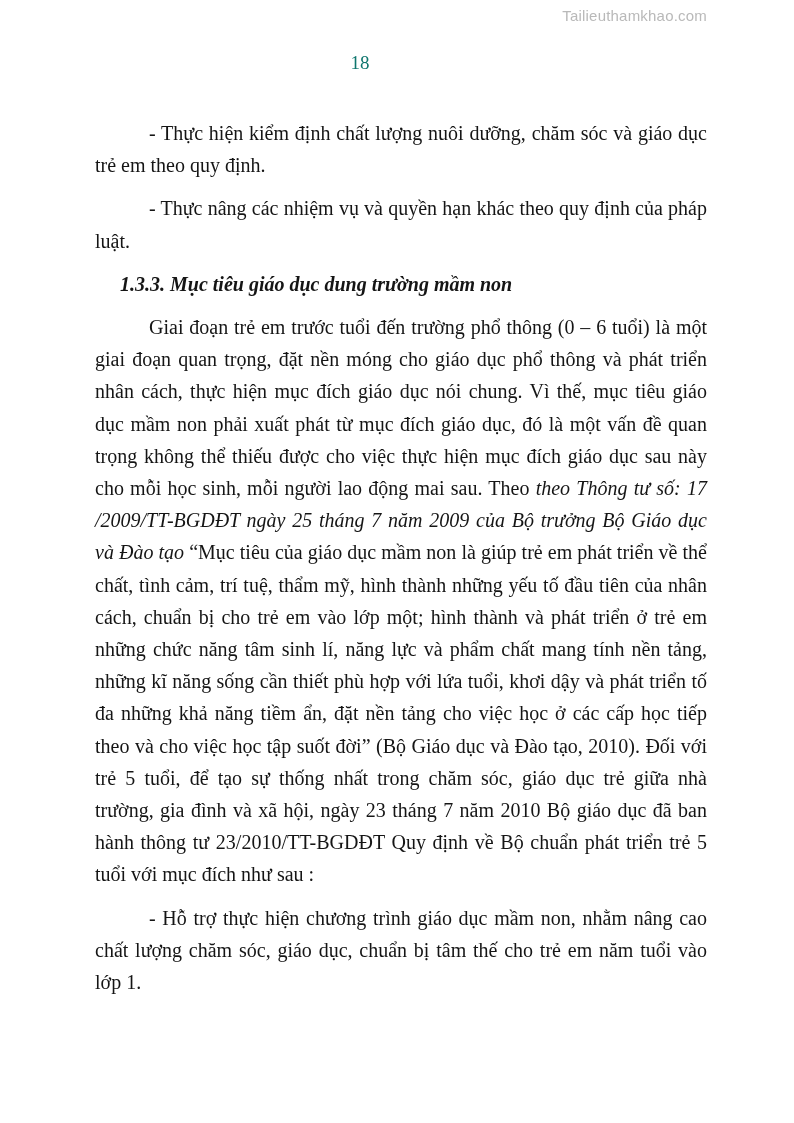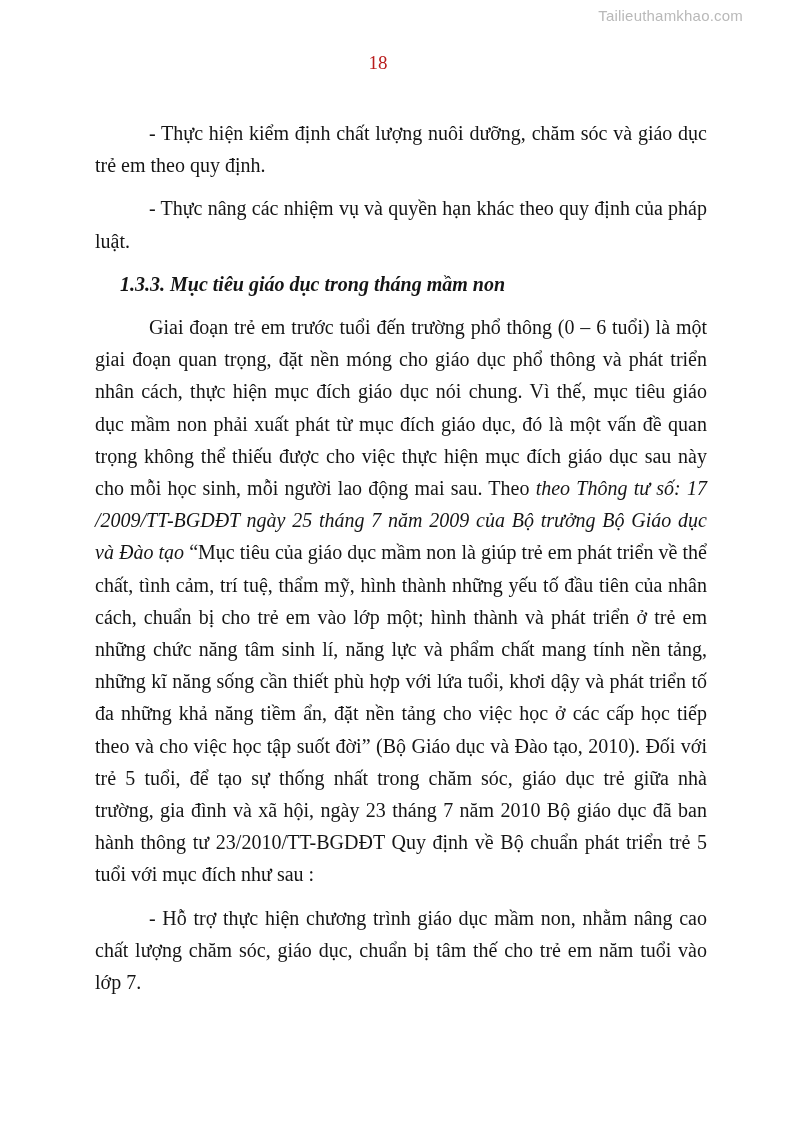--- a/index.html
+++ b/index.html
@@ -8,40 +8,39 @@
     background: #ffffff;
   }
   .page {
     position: relative;
     width: 720px;
     height: 1123px;
     background: #ffffff;
     overflow: hidden;
     font-family: "Liberation Serif", "DejaVu Serif", serif;
     color: #151515;
-    padding-left: 36px;
   }
   .watermark {
     position: absolute;
     top: 7px;
     right: 13px;
     font-family: "Liberation Sans", "DejaVu Sans", sans-serif;
     font-size: 15px;
     color: #b9b9b9;
     text-shadow: 1px 1px 0 #ffffff;
     letter-spacing: 0.2px;
   }
   .page-number {
     position: absolute;
     top: 52px;
     left: 0;
     width: 100%;
     text-align: center;
     font-size: 19px;
-    color: #b91c1c;
+    color: #0f766e;
   }
   .content {
     position: absolute;
     top: 106px;
     left: 84px;
     width: 634px;
     font-size: 20px;
     line-height: 32.2px;
     text-align: justify;
   }
@@ -72,22 +71,22 @@
   <div class="watermark">Tailieuthamkhao.com</div>
 
   <div class="page-number">18</div>
 
   <div class="content">
 
     <p>- Thực hiện kiểm định chất lượng nuôi dưỡng, chăm sóc và giáo dục trẻ em theo quy định.</p>
 
     <p>- Thực nâng các nhiệm vụ và quyền hạn khác theo quy định của pháp luật.</p>
 
-    <h3 class="heading">1.3.3. Mục tiêu giáo dục trong tháng mầm non</h3>
+    <h3 class="heading">1.3.3. Mục tiêu giáo dục dung trường mầm non</h3>
 
     <p><span>Giai đoạn trẻ em trước tuổi đến trường phổ thông (0 – 6 tuổi) là một giai đoạn quan trọng, đặt nền móng cho giáo dục phổ thông và phát triển nhân cách, thực hiện mục đích giáo dục nói chung. Vì thế, mục tiêu giáo dục mầm non phải xuất phát từ mục đích giáo dục, đó là một vấn đề quan trọng không thể thiếu được cho việc thực hiện mục đích giáo dục sau này cho mỗi học sinh, mỗi người lao động mai sau. Theo </span><span class="italic">theo Thông tư số: 17 /2009/TT-BGDĐT ngày 25 tháng 7 năm 2009 của Bộ trưởng Bộ Giáo dục và Đào tạo</span><span> “Mục tiêu của giáo dục mầm non là giúp trẻ em phát triển về thể chất, tình cảm, trí tuệ, thẩm mỹ, hình thành những yếu tố đầu tiên của nhân cách, chuẩn bị cho trẻ em vào lớp một; hình thành và phát triển ở trẻ em những chức năng tâm sinh lí, năng lực và phẩm chất mang tính nền tảng, những kĩ năng sống cần thiết phù hợp với lứa tuổi, khơi dậy và phát triển tố đa những khả năng tiềm ẩn, đặt nền tảng cho việc học ở các cấp học tiếp theo và cho việc học tập suốt đời” (Bộ Giáo dục và Đào tạo, 2010). Đối với trẻ 5 tuổi, để tạo sự thống nhất trong chăm sóc, giáo dục trẻ giữa nhà trường, gia đình và xã hội, ngày 23 tháng 7 năm 2010 Bộ giáo dục đã ban hành thông tư 23/2010/TT-BGDĐT Quy định về Bộ chuẩn phát triển trẻ 5 tuổi với mục đích như sau :</span></p>
 
-    <p>- Hỗ trợ thực hiện chương trình giáo dục mầm non, nhằm nâng cao chất lượng chăm sóc, giáo dục, chuẩn bị tâm thế cho trẻ em năm tuổi vào lớp 7.</p>
+    <p>- Hỗ trợ thực hiện chương trình giáo dục mầm non, nhằm nâng cao chất lượng chăm sóc, giáo dục, chuẩn bị tâm thế cho trẻ em năm tuổi vào lớp 1.</p>
 
 
   </div>
 
 </div>
 
 </body></html>

